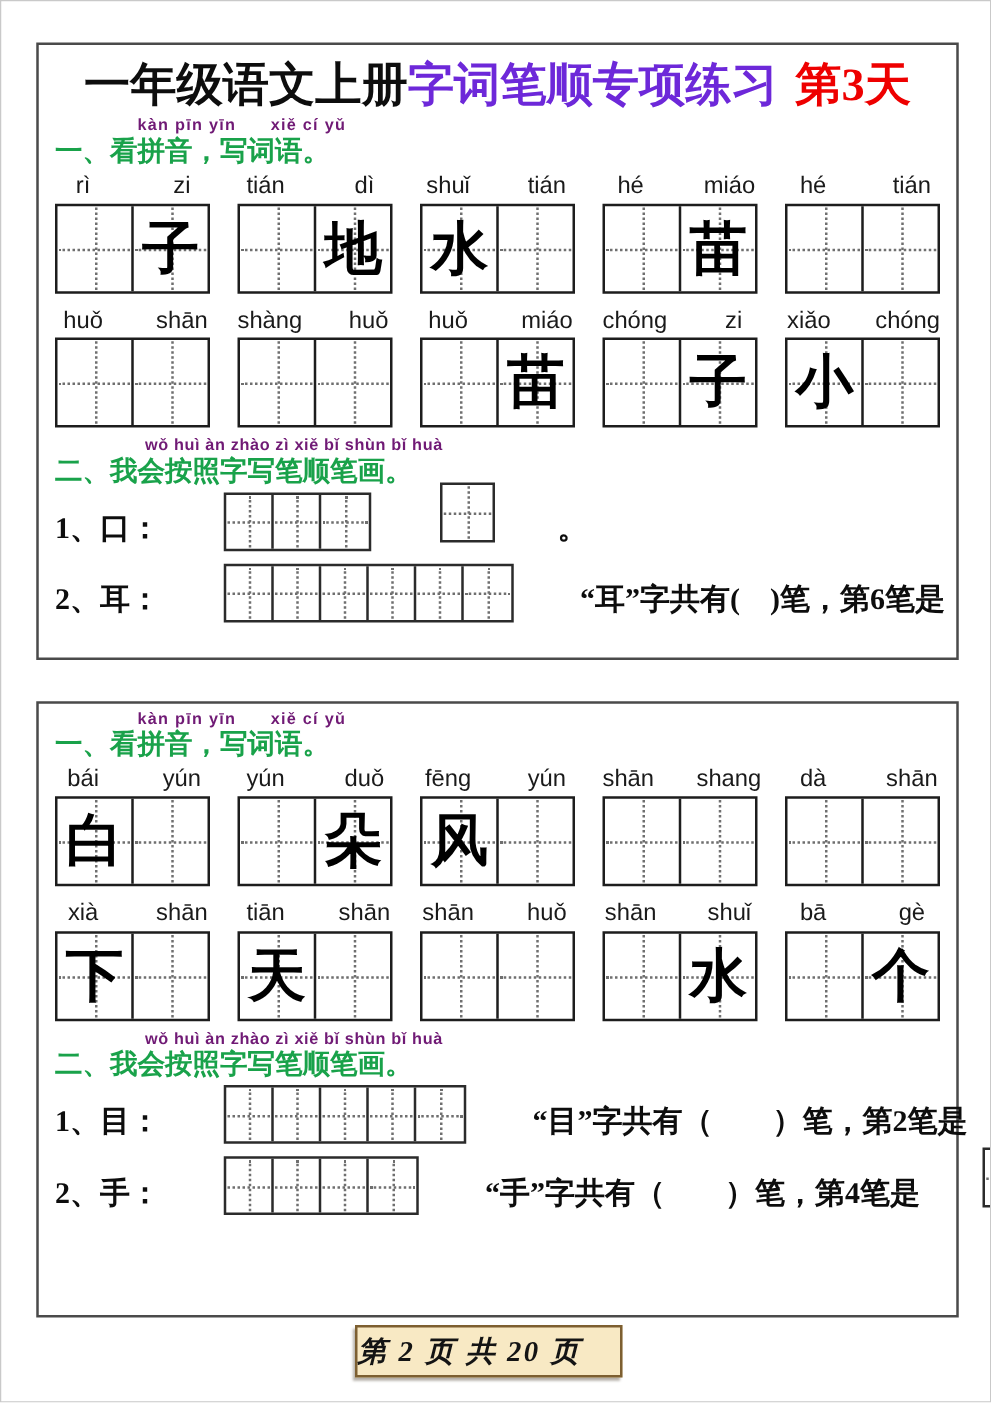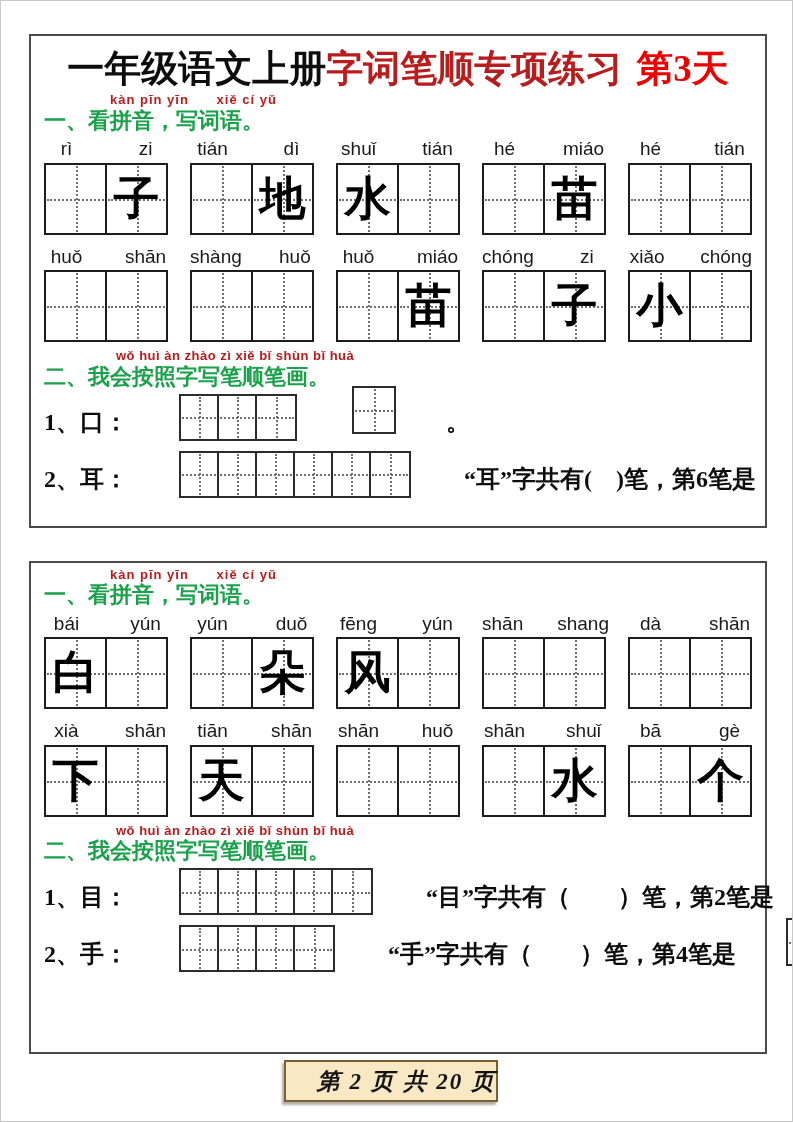--- a/index.html
+++ b/index.html
@@ -15,26 +15,26 @@
     padding: 4px 13px 8px 13px;
   }
   .panel-day3 { top: 33px;  height: 494px; }
   .panel-day4 { top: 560px; height: 493px; }
 
   .title {
     text-align: center; white-space: nowrap;
     font-family: "Liberation Serif", serif; font-weight: bold;
     font-size: 37px; line-height: 1.25; margin-top: 6px; color: #0d0d0d;
   }
-  .t-blue { color: #b91c1c; }
+  .t-blue { color: #6d28d9; }
   .t-red  { color: #ee0000; margin-left: 14px; }
 
   .sec-head { margin-top: 1px; }
   .sec-pinyin {
-    color: #b91c1c; font-weight: bold; font-size: 13px;
+    color: #701a75; font-weight: bold; font-size: 13px;
     margin-left: 66px; letter-spacing: 1px; white-space: pre; line-height: 1.1;
   }
   .sec-pinyin2 { margin-left: 72px; letter-spacing: 0.5px; }
   .sec-title {
     color: #19a24a; font-weight: bold; font-size: 22px; line-height: 1.15;
     font-family: "Liberation Serif", serif;
   }
 
   .word-row { display: flex; justify-content: space-between; margin-top: 5px; }
   .word-row + .word-row { margin-top: 11px; }
@@ -71,21 +71,21 @@
   .answer-box {
     width: 44px; height: 48px; border: 2px solid #2b2b2b;
     position: relative; top: -12px; margin: 0 2px; flex: none; background: #fff;
   }
   .period { flex: none; }
 
   .footer-box {
     position: absolute; left: 283px; top: 1059px; width: 214px; height: 42px;
     background: #f8e9c4; border: 2px solid #7d5f31;
     box-shadow: -2px 3px 2px rgba(90, 80, 65, 0.45);
-    display: flex; align-items: center; justify-content: flex-end;
+    display: flex; align-items: center; justify-content: flex-start;
   }
   .footer-text {
     font-family: "Liberation Serif", serif; font-weight: bold; font-style: italic;
     font-size: 23px; color: #141414; letter-spacing: 2px;
   }
 </style>
 </head>
 <body>
 
 <div class="sheet">

